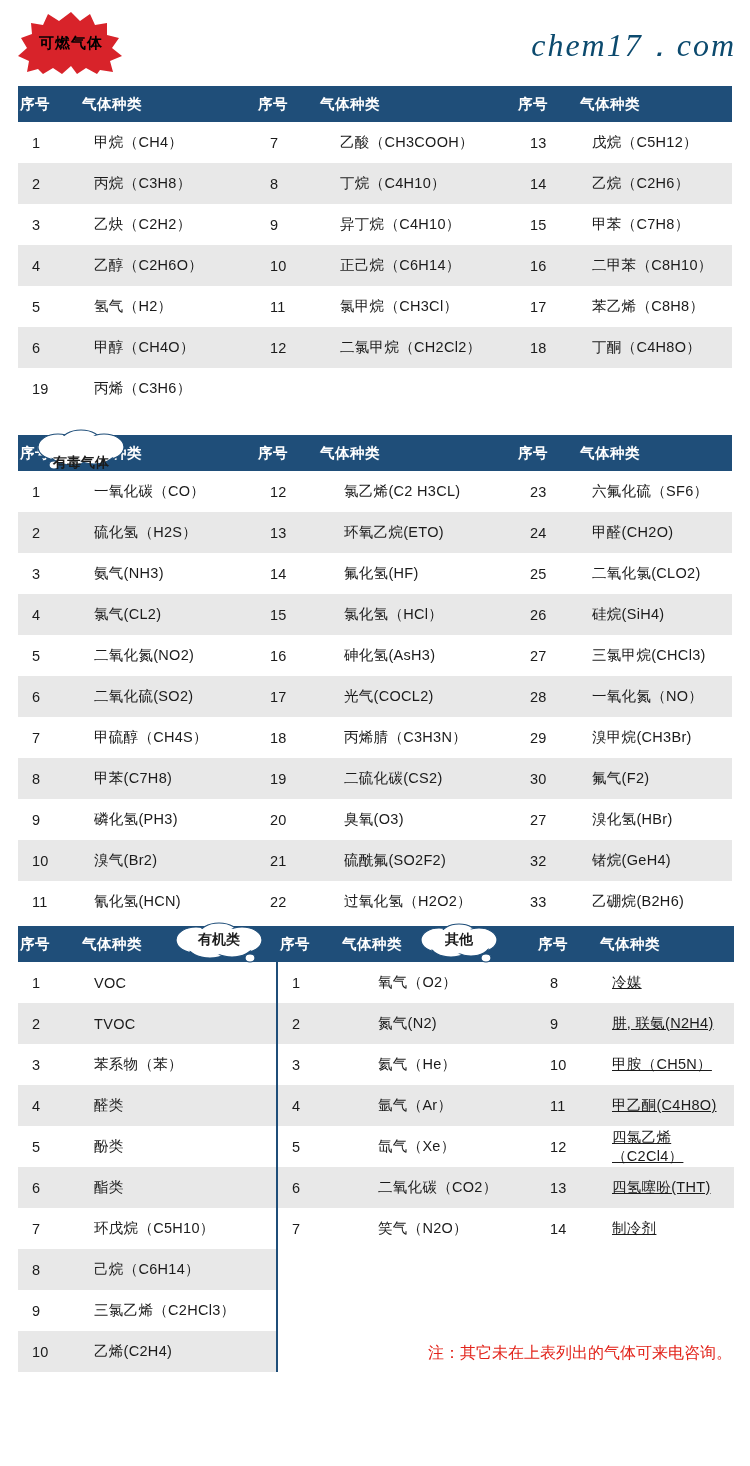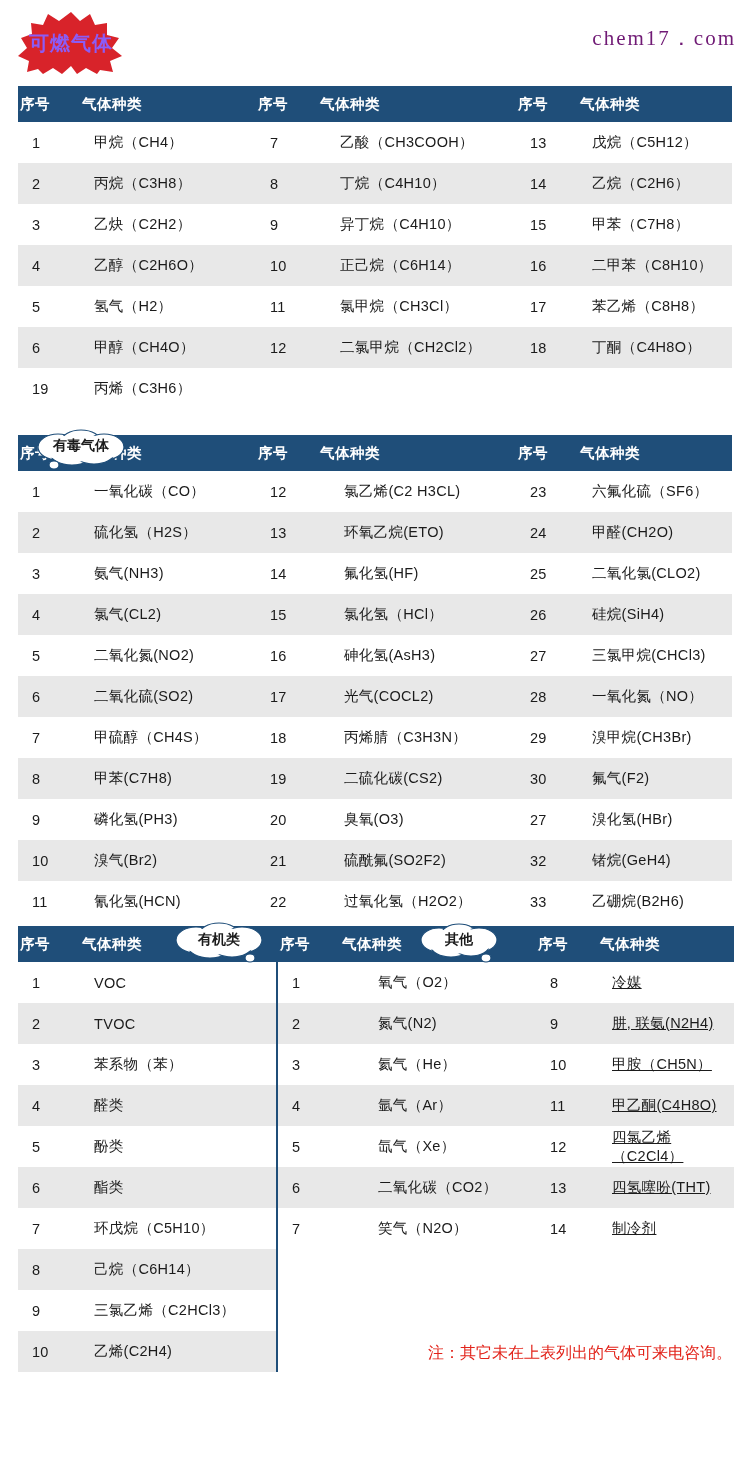--- a/index.html
+++ b/index.html
@@ -27,42 +27,43 @@
     top: 12px;
     width: 106px;
     height: 62px;
   }
   .starburst svg { display: block; }
   .starburst .burst-label {
     position: absolute;
     left: 0; top: 0;
     width: 106px; height: 62px;
     display: flex; align-items: center; justify-content: center;
-    color: #8b5cf6;
-    font-size: 20px;
+    color: #000000;
+    font-size: 15px;
     font-weight: bold;
     letter-spacing: 1px;
   }
   .main-title {
     position: absolute;
     left: 0; right: 0; top: 20px;
     text-align: center;
     font-size: 27px;
     font-weight: bold;
     color: #1b1b1b;
     letter-spacing: 2px;
   }
   .watermark {
     position: absolute;
     right: 14px;
     top: 24px;
-    font-size: 21px;
-    color: #701a75;
+    font-size: 32px;
+    color: #0c4a6e;
     letter-spacing: 2px;
     font-family: "Liberation Serif", serif;
+    font-style: italic;
   }
 
   
   table {
     width: 714px;
     margin: 0 18px;
     border-collapse: collapse;
     table-layout: fixed;
   }
   thead th {
@@ -246,21 +247,21 @@
           <ellipse cx="20" cy="36" rx="5" ry="4"></ellipse>
         </g>
         <g fill="#ffffff" stroke="none">
           <ellipse cx="24" cy="18" rx="18.5" ry="11.5"></ellipse>
           <ellipse cx="47" cy="14" rx="18.5" ry="10.5"></ellipse>
           <ellipse cx="70" cy="18" rx="18.5" ry="11.5"></ellipse>
           <ellipse cx="38" cy="23" rx="21" ry="10.5"></ellipse>
           <ellipse cx="60" cy="23" rx="19" ry="9.5"></ellipse>
         </g>
       </svg>
-      <div class="cloud-label" style="padding-bottom:8px;">有毒气体</div>
+      <div class="cloud-label" style="padding-bottom:8px;margin-top:17px;">有毒气体</div>
     </div>
 
     <table class="tbl-toxic" style="margin-top:26px;">
       <thead>
         <tr>
           <th class="c-num">序号</th>
           <th class="c-name">气体种类</th>
           <th class="c-num2">序号</th>
           <th class="c-name2">气体种类</th>
           <th class="c-num3">序号</th>

